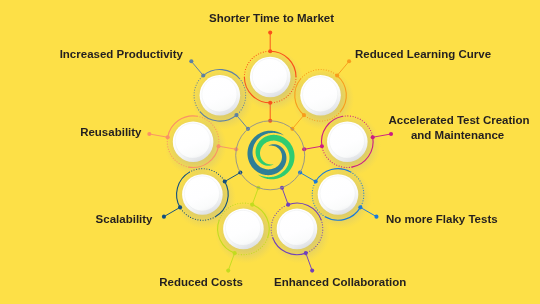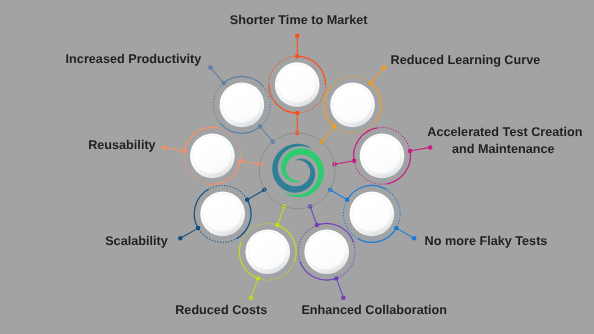--- a/index.html
+++ b/index.html
@@ -1,17 +1,17 @@
 <!DOCTYPE html>
 <html><head>
 <meta charset="utf-8">
 <style>
 html,body{margin:0;padding:0;}
 body{width:540px;height:304px;overflow:hidden;background:#ffffff;font-family:"Liberation Sans",sans-serif;}
-#stage{position:relative;width:540px;height:304px;background:#a3a3a3;}
+#stage{position:relative;width:540px;height:304px;background:#fde047;}
 #diagram{position:absolute;left:0;top:0;width:540px;height:304px;display:block;}
 .lbl{font-family:"Liberation Sans",sans-serif;font-size:11.5px;font-weight:bold;fill:#231f20;letter-spacing:0px;}
 </style>
 </head>
 <body>
 
 <div id="stage">
 <svg id="diagram" viewBox="0 0 540 304" xmlns="http://www.w3.org/2000/svg">
 <defs>
 <linearGradient id="rim" x1="28%" y1="0%" x2="70%" y2="100%">

